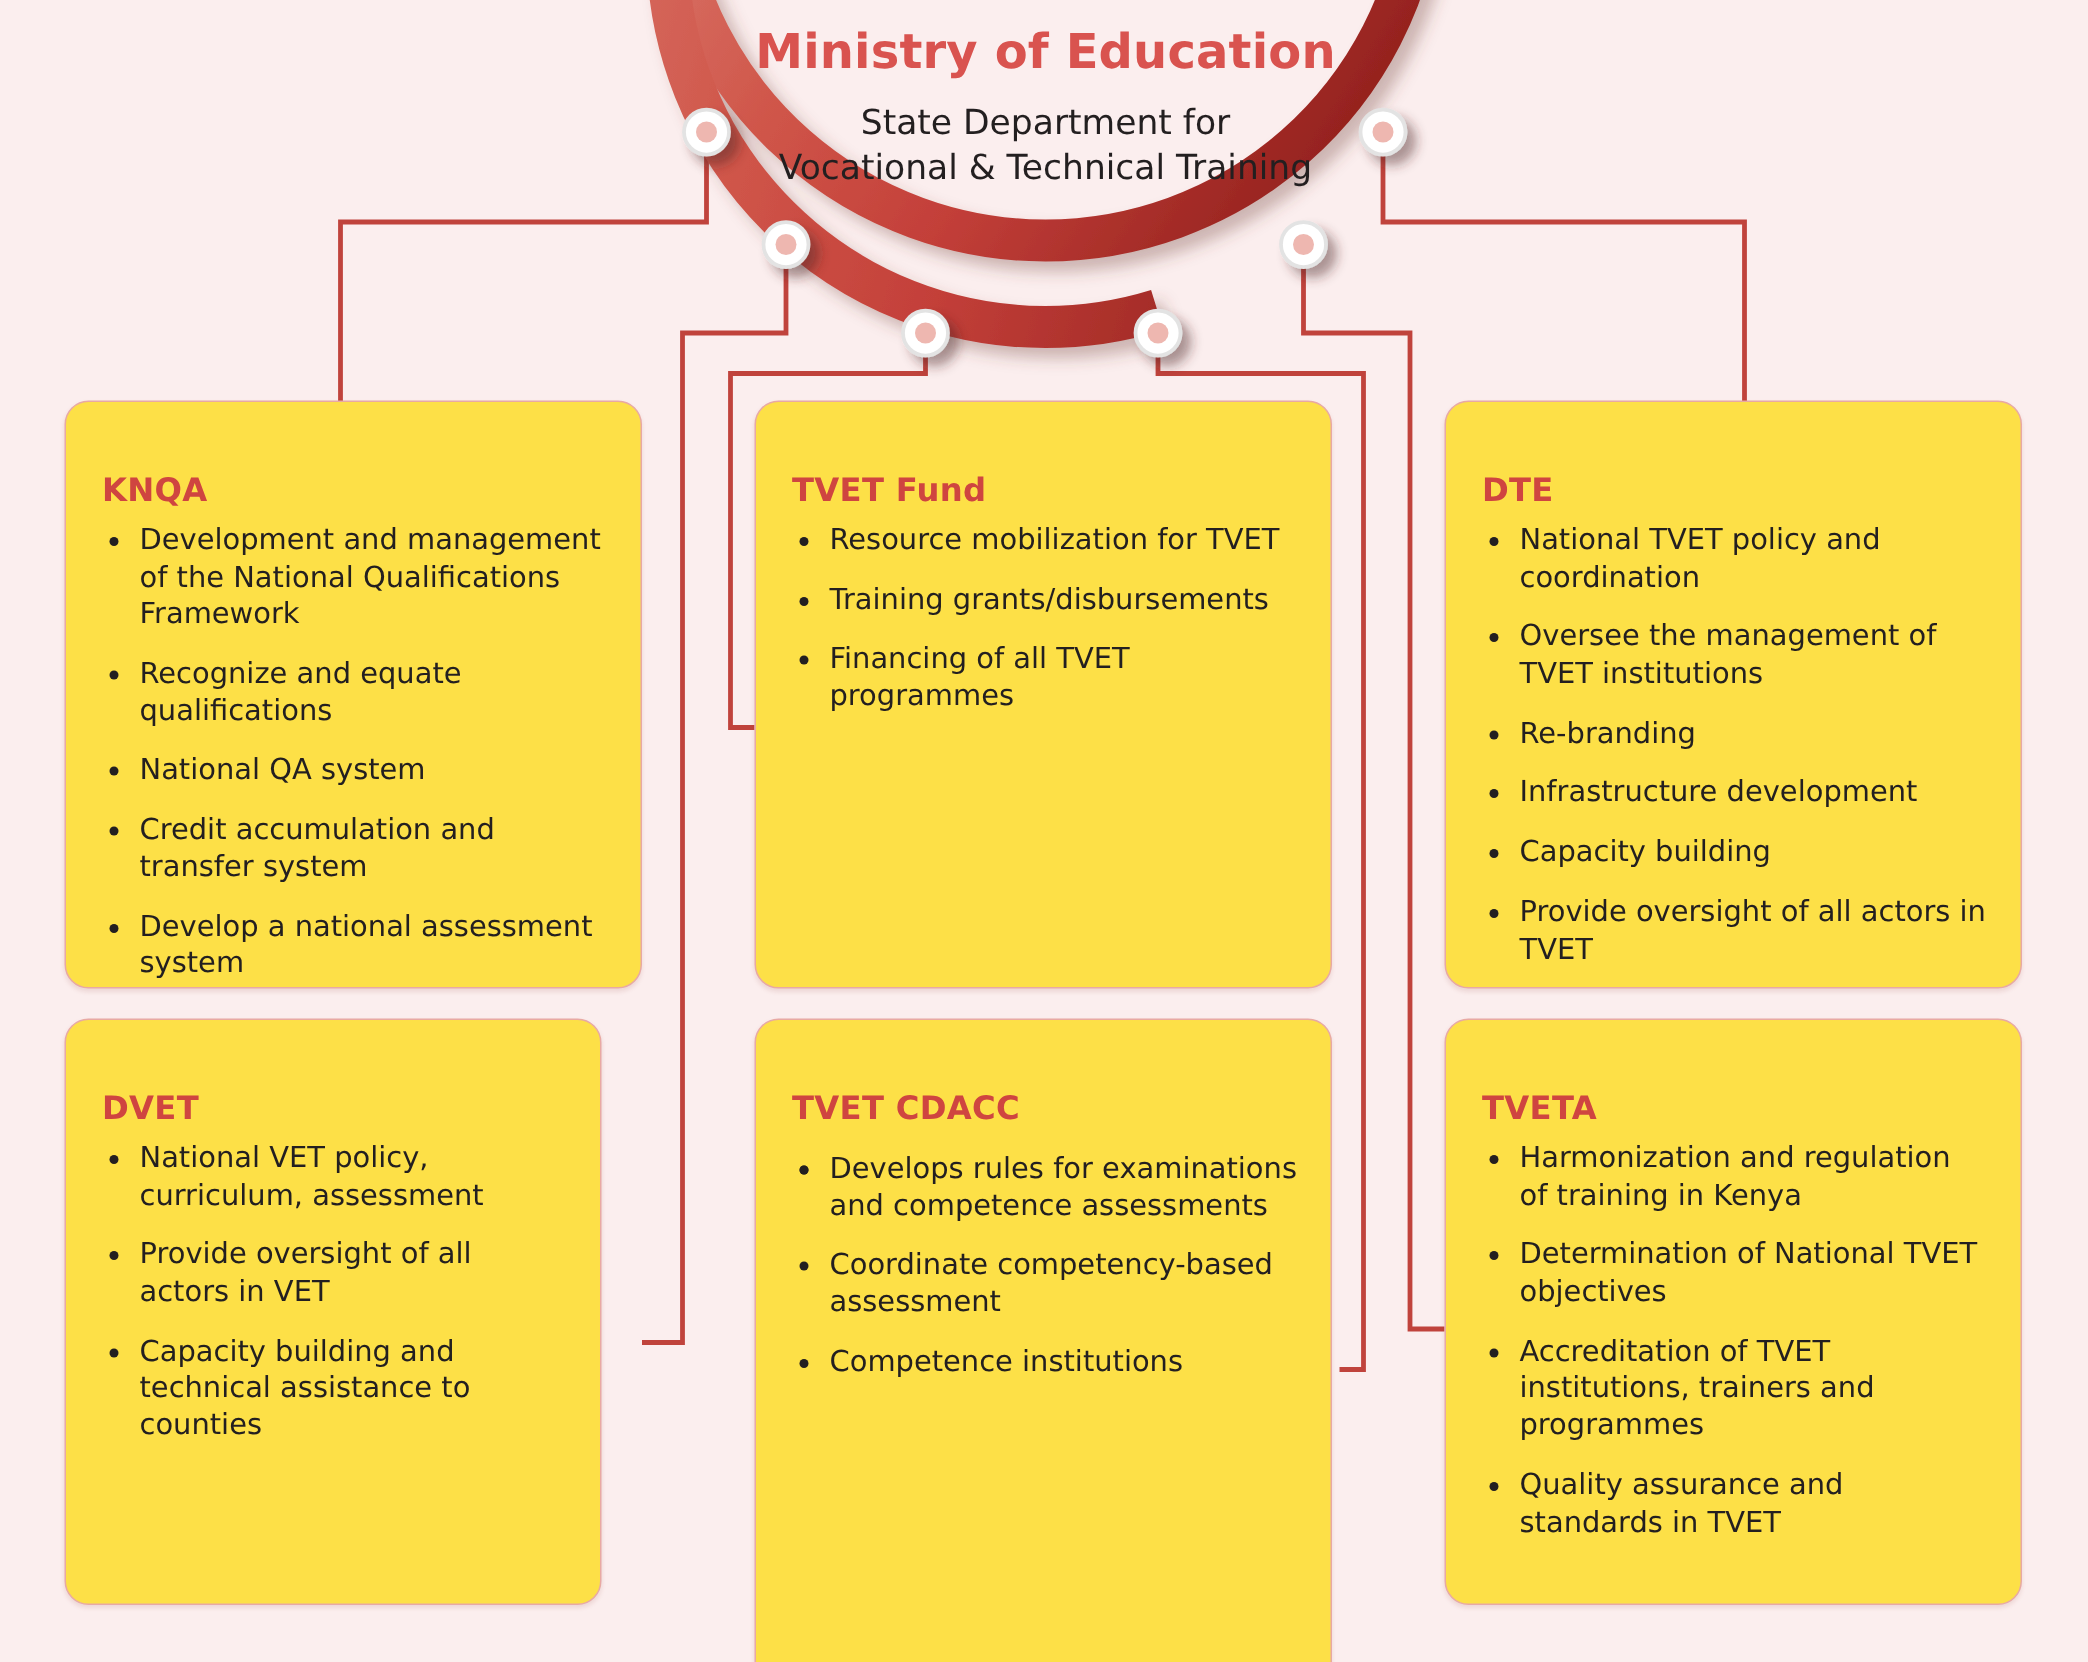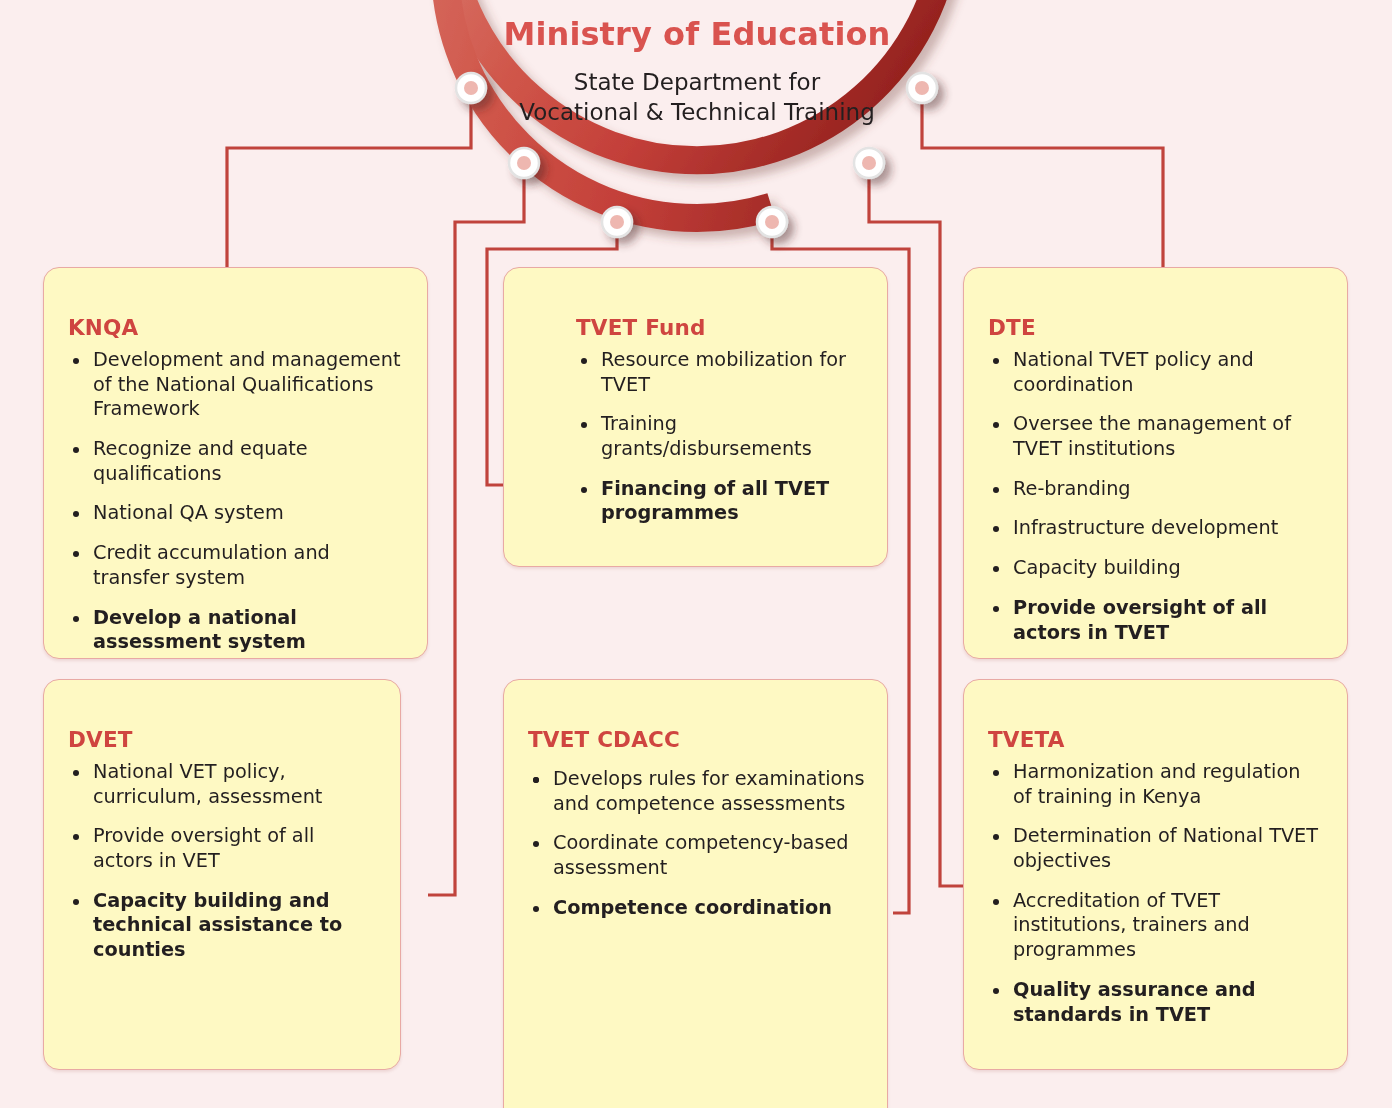--- a/index.html
+++ b/index.html
@@ -30,21 +30,21 @@
   .hub-sub{
     color:#231f20;
     font-size:23px;
     line-height:1.33;
     margin:0;
     font-weight:400;
   }
 
   .card{
     position:absolute;z-index:2;
-    background:#fef9c3;
+    background:#fde047;
     border:1.6px solid #e8a9a4;
     border-radius:16px;
     box-sizing:border-box;
     box-shadow:0 2px 3px rgba(150,60,55,.13);
   }
   .card-title{
     color:#cf4540;
     font-weight:bold;
     font-size:21.5px;
     margin:0 0 8px 0;
@@ -53,21 +53,21 @@
   .card-inner{padding:47px 22px 16px 24px;}
   ul.bullets{margin:0;padding:0;list-style:none;}
   ul.bullets li{
     position:relative;
     padding-left:25px;
     margin-bottom:15px;
     font-size:19.3px;
     line-height:1.28;
     color:#231f20;
   }
-  ul.bullets li:last-child{margin-bottom:0;font-weight:bold;}
+  ul.bullets li:last-child{margin-bottom:0;}
   ul.bullets li .dot{
     position:absolute;left:5px;top:.52em;
     width:6px;height:6px;border-radius:50%;
     background:#231f20;
   }
 </style>
 </head>
 <body>
 
 <div id="stage">
@@ -143,21 +143,21 @@
       <ul class="bullets">
         <li><span class="dot"></span><span>Development and management of the National Qualifications Framework</span></li>
         <li><span class="dot"></span><span>Recognize and equate qualifications</span></li>
         <li><span class="dot"></span><span>National QA system</span></li>
         <li><span class="dot"></span><span>Credit accumulation and transfer system</span></li>
         <li><span class="dot"></span><span>Develop a national assessment system</span></li>
       </ul>
     </div>
   </div>
 
-  <div class="card" style="left:503px;top:267px;width:385px;height:300px;padding-left:48px;">
+  <div class="card" style="left:503px;top:267px;width:385px;height:392px;">
     <div class="card-inner">
       <div class="card-title">TVET Fund</div>
       <ul class="bullets">
         <li><span class="dot"></span><span>Resource mobilization for TVET</span></li>
         <li><span class="dot"></span><span>Training grants/disbursements</span></li>
         <li><span class="dot"></span><span>Financing of all TVET programmes</span></li>
       </ul>
     </div>
   </div>
 
@@ -186,21 +186,21 @@
     </div>
   </div>
 
   <div class="card" style="left:503px;top:679px;width:385px;height:499px;">
     <div class="card-inner">
       <div class="card-title">TVET CDACC</div>
       <ul class="bullets">
         <li><span class="dot"></span></li>
         <li><span class="dot"></span><span>Develops rules for examinations and competence assessments</span></li>
         <li><span class="dot"></span><span>Coordinate competency-based assessment</span></li>
-        <li><span class="dot"></span><span>Competence coordination</span></li>
+        <li><span class="dot"></span><span>Competence institutions</span></li>
       </ul>
     </div>
   </div>
 
   <div class="card" style="left:963px;top:679px;width:385px;height:391px;border-radius:16px;">
     <div class="card-inner">
       <div class="card-title">TVETA</div>
       <ul class="bullets">
         <li><span class="dot"></span><span>Harmonization and regulation of training in Kenya</span></li>
         <li><span class="dot"></span><span>Determination of National TVET objectives</span></li>

